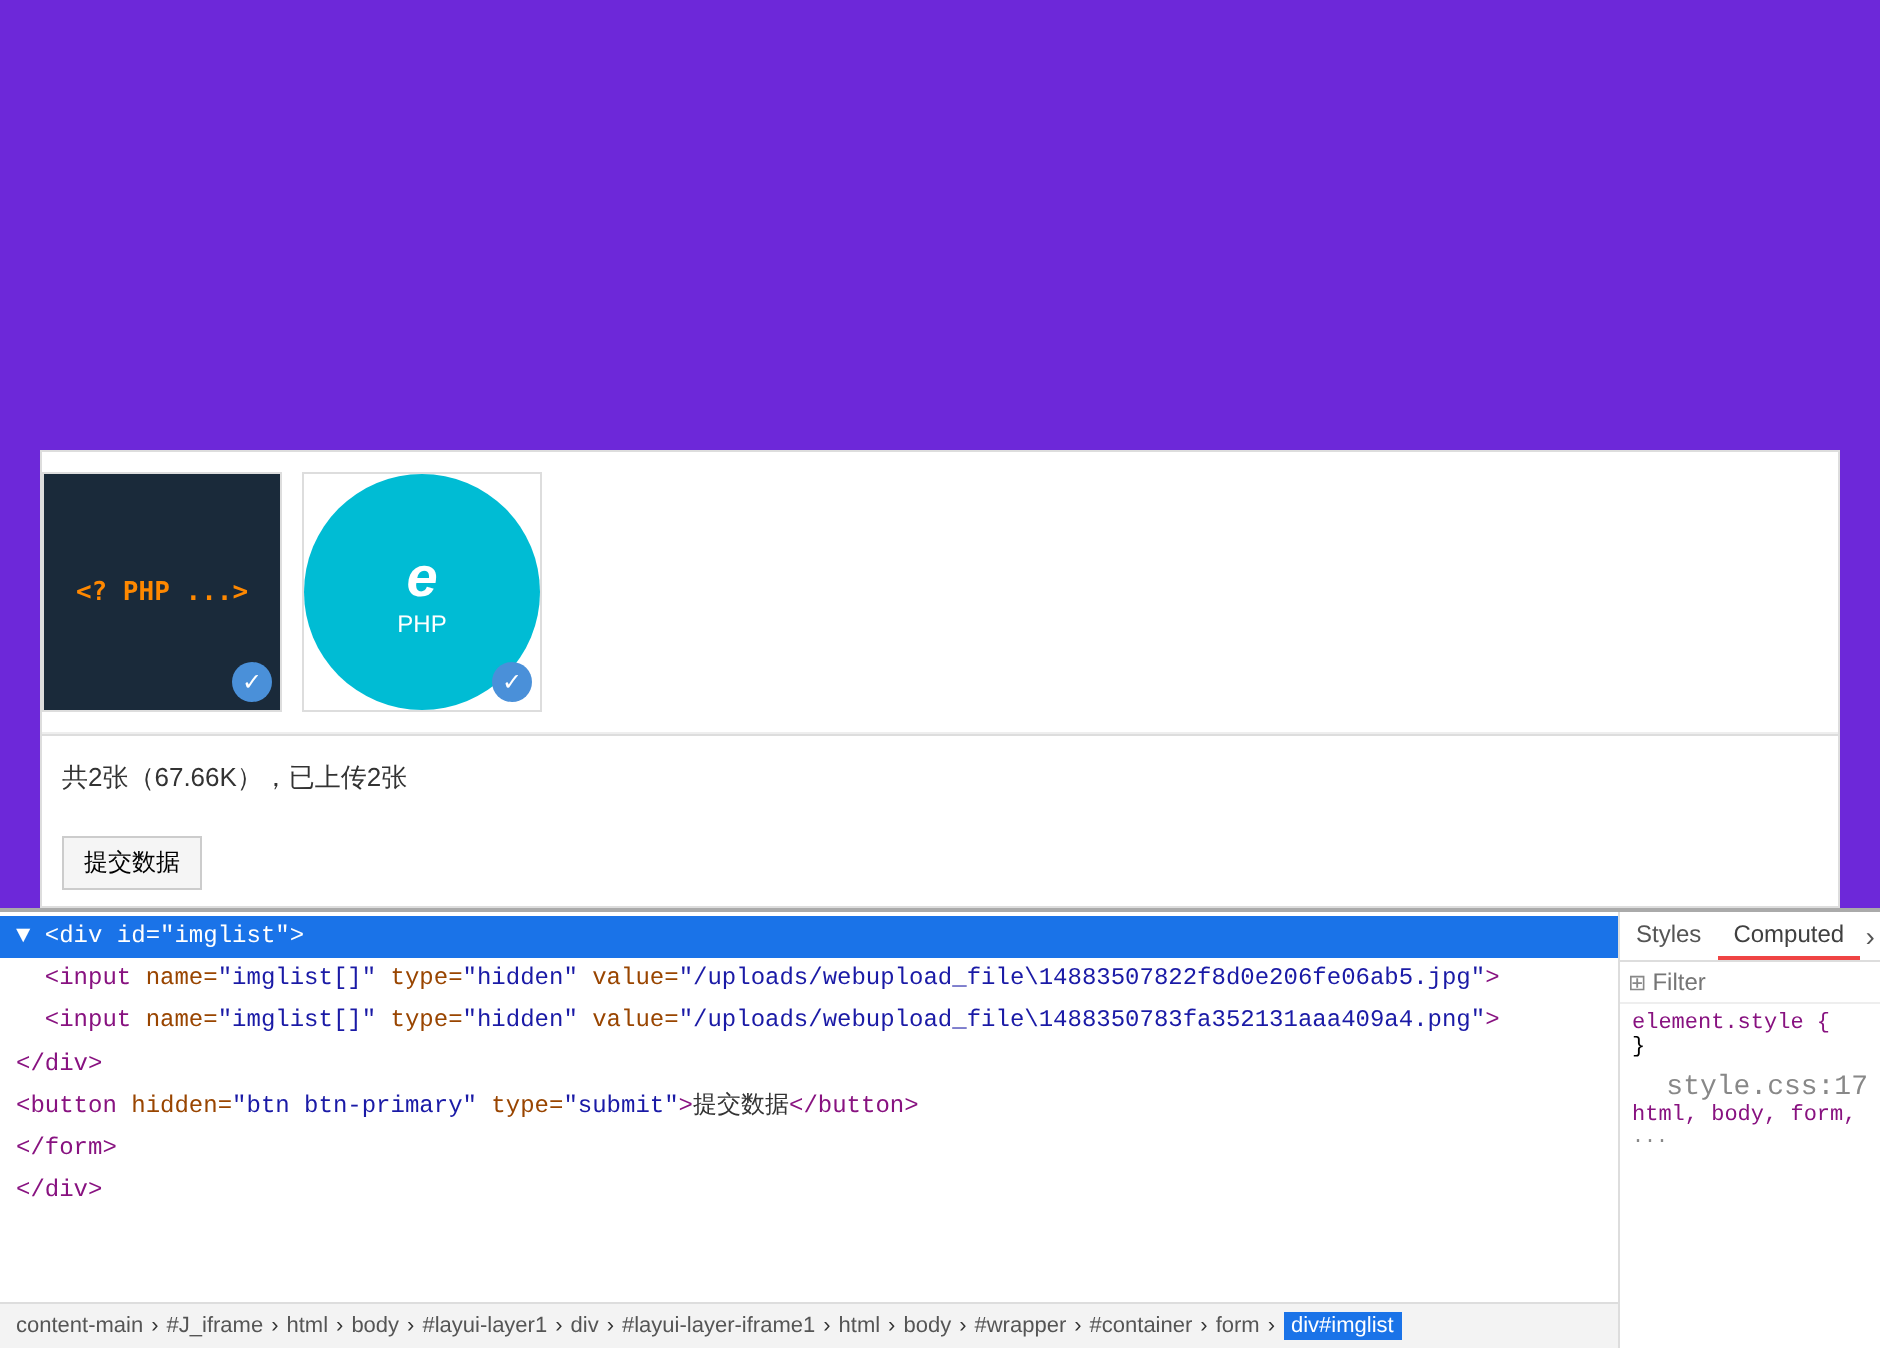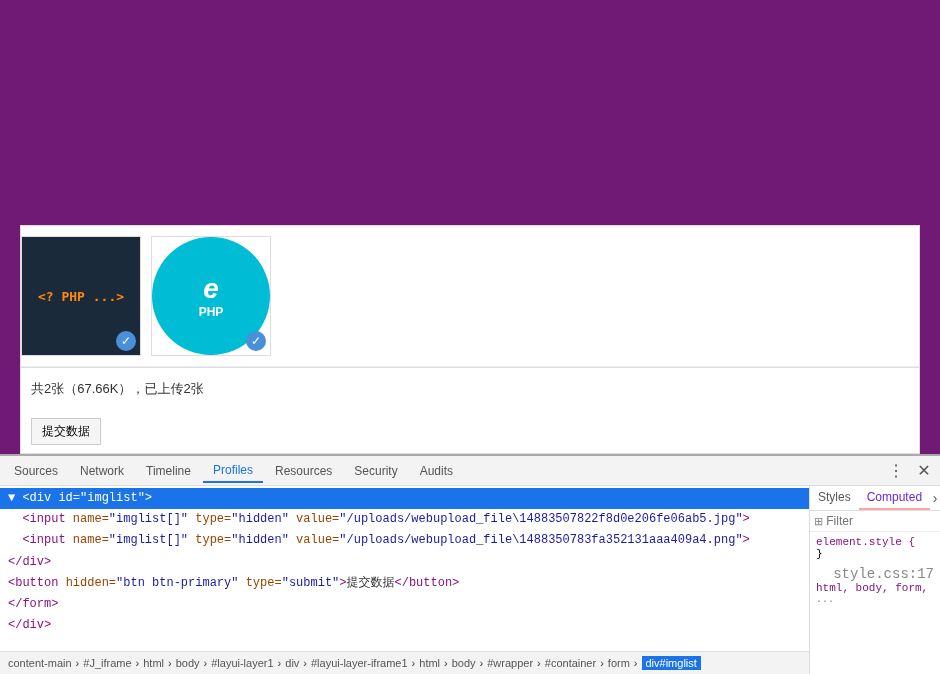--- a/index.html
+++ b/index.html
@@ -261,22 +261,22 @@
     }
 
     .styles-tab {
       padding: 4px 8px;
       cursor: pointer;
       font-size: 12px;
       color: #555;
     }
 
     .styles-tab.active {
-      border-bottom: 2px solid #fca5a5;
-      color: #6d28d9;
+      border-bottom: 2px solid #ef4444;
+      color: #404040;
     }
 
     .styles-filter {
       display: flex;
       align-items: center;
       padding: 3px 4px;
       border-bottom: 1px solid #eee;
       gap: 3px;
     }
 
@@ -305,21 +305,21 @@
       margin-bottom: 6px;
     }
 
     .style-selector {
       color: #881280;
     }
 
     
     .page-top {
       height: 454px;
-      background: #701a75;
+      background: #6d28d9;
       display: flex;
       align-items: flex-end;
       justify-content: center;
       padding-bottom: 0;
     }
 
     .content-card {
       width: 900px;
       background: #fff;
       border: 1px solid #ddd;
@@ -344,54 +344,41 @@
         <div class="thumb-php-dark">
           &lt;? PHP ...&gt;
         </div>
         <div class="check-mark">✓</div>
       </div>
 
       <div class="image-thumb">
         <div class="thumb-php-ie">
           <div style="text-align:center">
             <div style="font-size:28px;font-weight:bold;font-style:italic;color:white">e</div>
-            <div style="font-size:12px;font-weight:bold">PHP</div>
+            <div style="font-size:12px;font-weight:normal">PHP</div>
           </div>
         </div>
         <div class="check-mark">✓</div>
       </div>
     </div>
 
     <hr class="separator-line">
 
     <div class="upload-info-bar">
       <span class="upload-info-text">共2张（67.66K），已上传2张</span>
     </div>
 
     <div class="submit-btn-area">
       <button class="btn-submit">提交数据</button>
     </div>
   </div>
 </div>
 
 <div class="devtools">
 
-  <div class="devtools-tabs">
-    <button class="devtools-tab">Sources</button>
-    <button class="devtools-tab">Network</button>
-    <button class="devtools-tab">Timeline</button>
-    <button class="devtools-tab active">Profiles</button>
-    <button class="devtools-tab">Resources</button>
-    <button class="devtools-tab">Security</button>
-    <button class="devtools-tab">Audits</button>
-    <div class="devtools-tab-right">
-      <button class="devtools-icon-btn">⋮</button>
-      <button class="devtools-icon-btn">✕</button>
-    </div>
-  </div>
 
   <div class="devtools-body">
 
     <div class="dom-panel">
       <div class="dom-content">
         <div class="dom-line selected">
           ▼ <span class="tag">&lt;div</span> <span class="attr-name">id=</span><span class="attr-value" style="color:white">"imglist"</span><span class="tag" style="color:white">&gt;</span>
         </div>
         <div class="dom-line">
           &nbsp;&nbsp;<span class="tag">&lt;input</span> <span class="attr-name">name=</span><span class="attr-value">"imglist[]"</span> <span class="attr-name">type=</span><span class="attr-value">"hidden"</span> <span class="attr-name">value=</span><span class="attr-value">"/uploads/webupload_file\14883507822f8d0e206fe06ab5.jpg"</span><span class="tag">&gt;</span>

